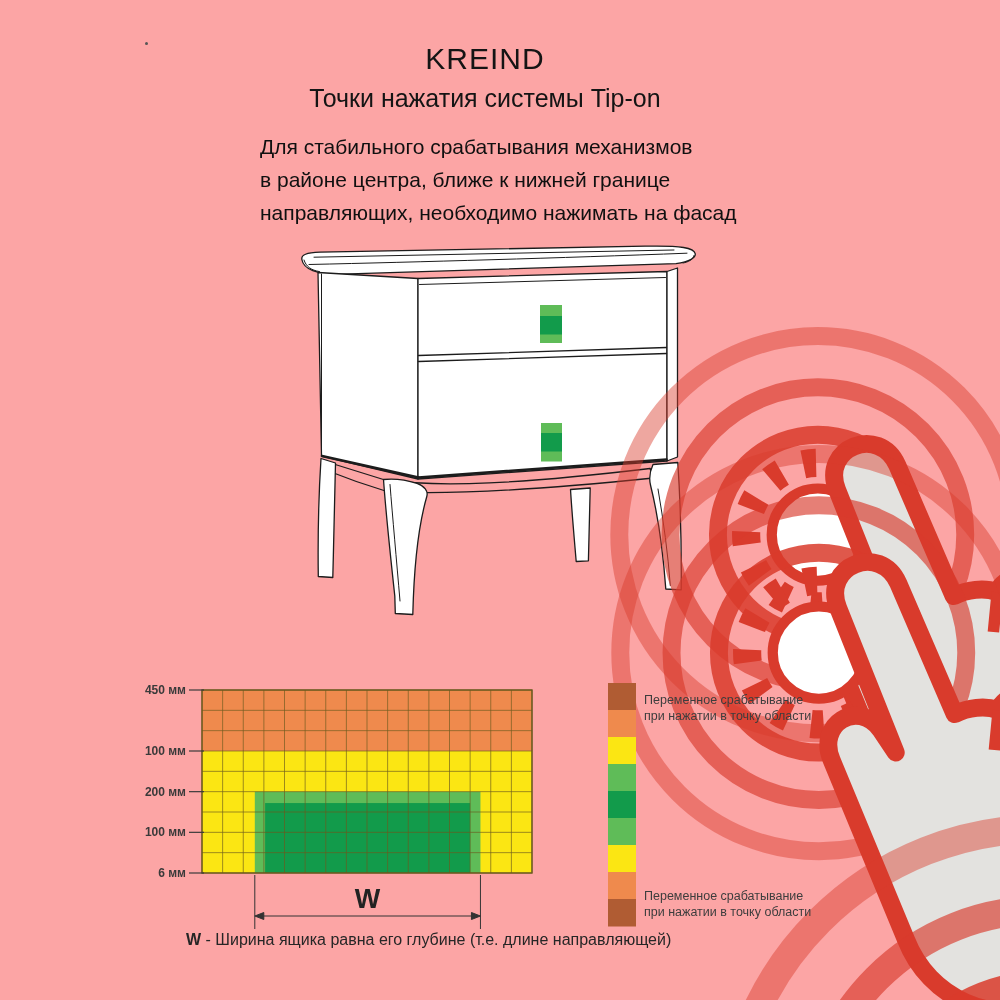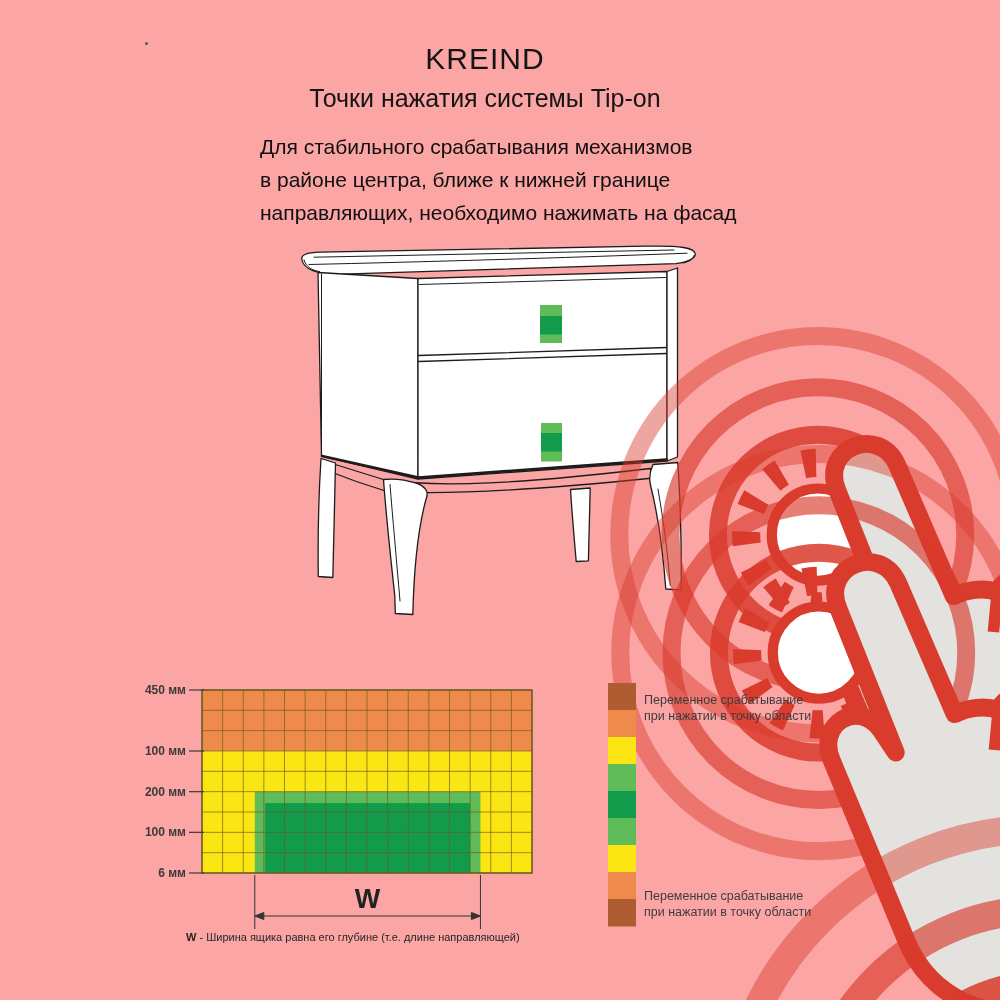--- a/index.html
+++ b/index.html
@@ -8,21 +8,21 @@
   .abs{position:absolute;}
   
   #title{left:0;top:42px;width:970px;text-align:center;font-size:30px;letter-spacing:1px;color:#141414;}
   #subtitle{left:0;top:84px;width:970px;text-align:center;font-size:25px;color:#141414;}
   #descr{left:260px;top:130px;width:520px;font-size:21px;line-height:33px;color:#101010;}
   #stray-dot{left:145px;top:42px;width:3px;height:3px;background:#555;border-radius:50%;}
   
   .tick-label{position:absolute;width:62px;text-align:right;font-size:12px;font-weight:700;
               color:#3a3a3a;line-height:14px;}
   #w-label{left:255px;top:884px;width:225px;text-align:center;font-size:27px;font-weight:700;color:#222;}
-  #caption{left:186px;top:931px;width:560px;font-size:11px;color:#262626;}
+  #caption{left:186px;top:931px;width:560px;font-size:16px;color:#262626;}
   #caption b{font-weight:700;}
   
   .legend-item{position:absolute;font-size:12.5px;line-height:15.5px;color:#3d3d3d;white-space:nowrap;}
   #legend-item-0{left:644px;top:693px;}
   #legend-item-1{left:661px;top:797px;}
   #legend-item-2{left:644px;top:889px;}
   
   svg{position:absolute;left:0;top:0;}
   .ln{stroke:var(--line-dark);fill:none;stroke-width:1.3;stroke-linecap:round;stroke-linejoin:round;}
   .ln-fill{stroke:var(--line-dark);fill:#fff;stroke-width:1.3;stroke-linejoin:round;}

